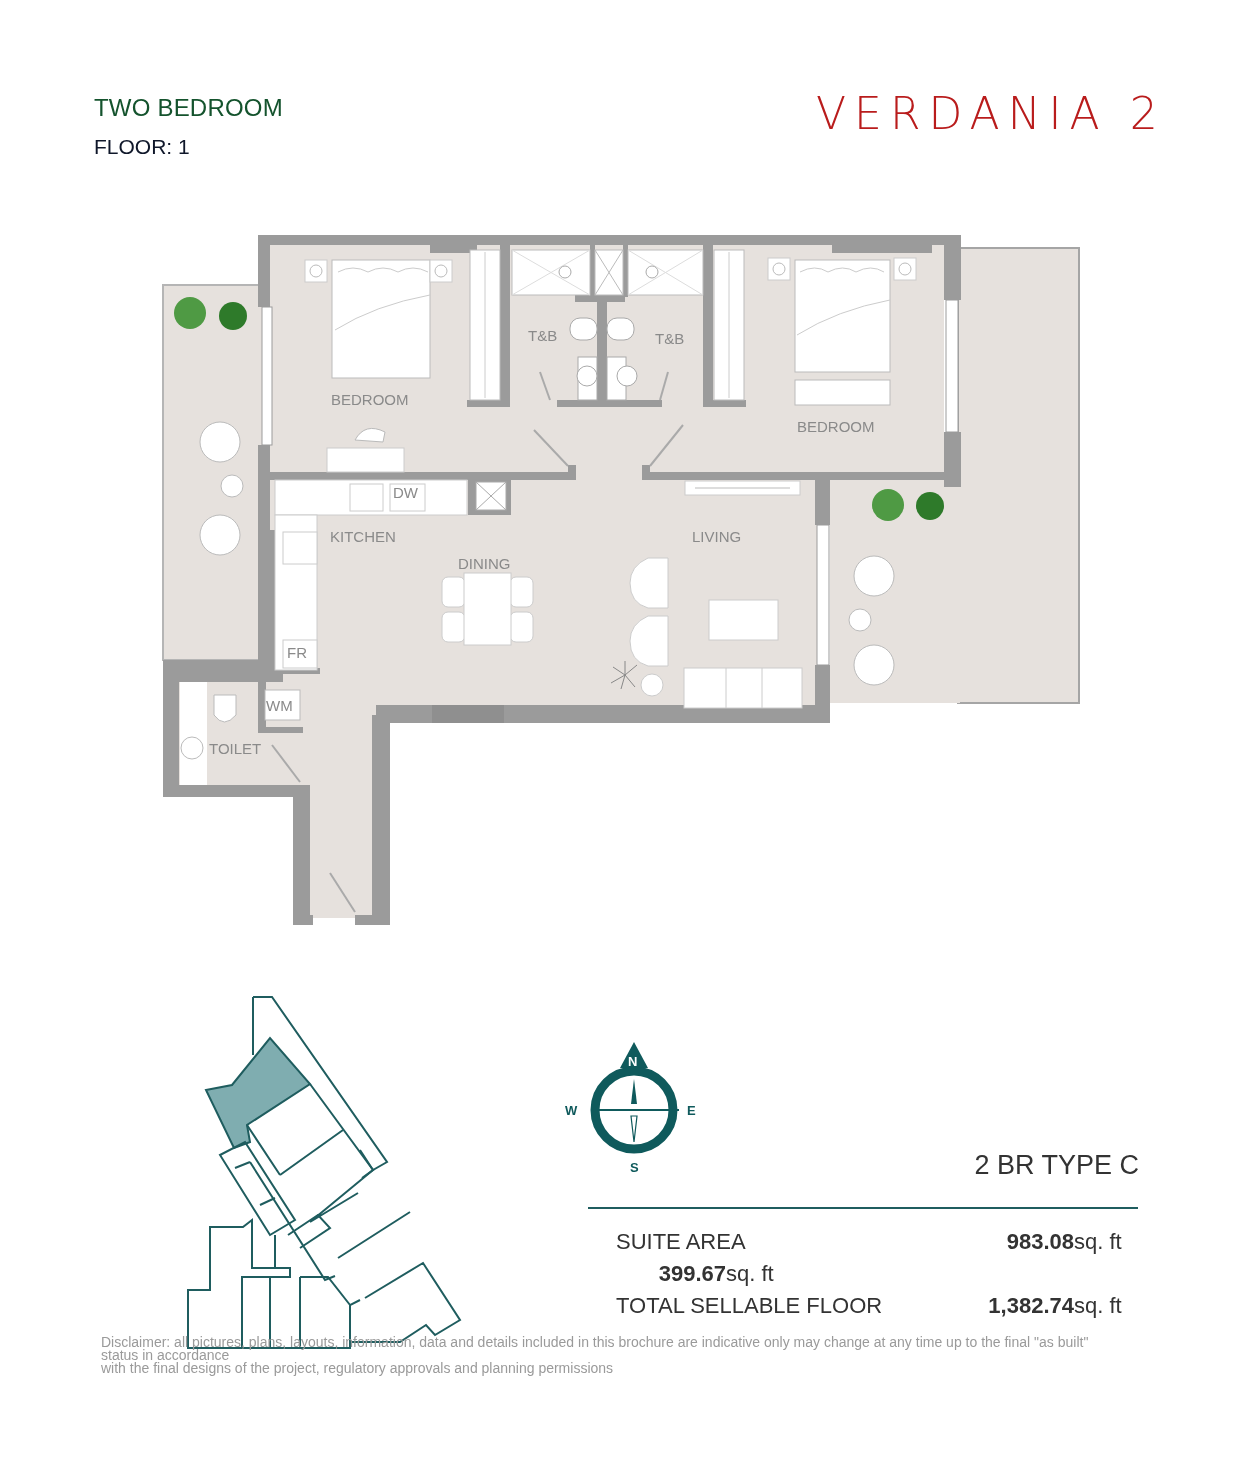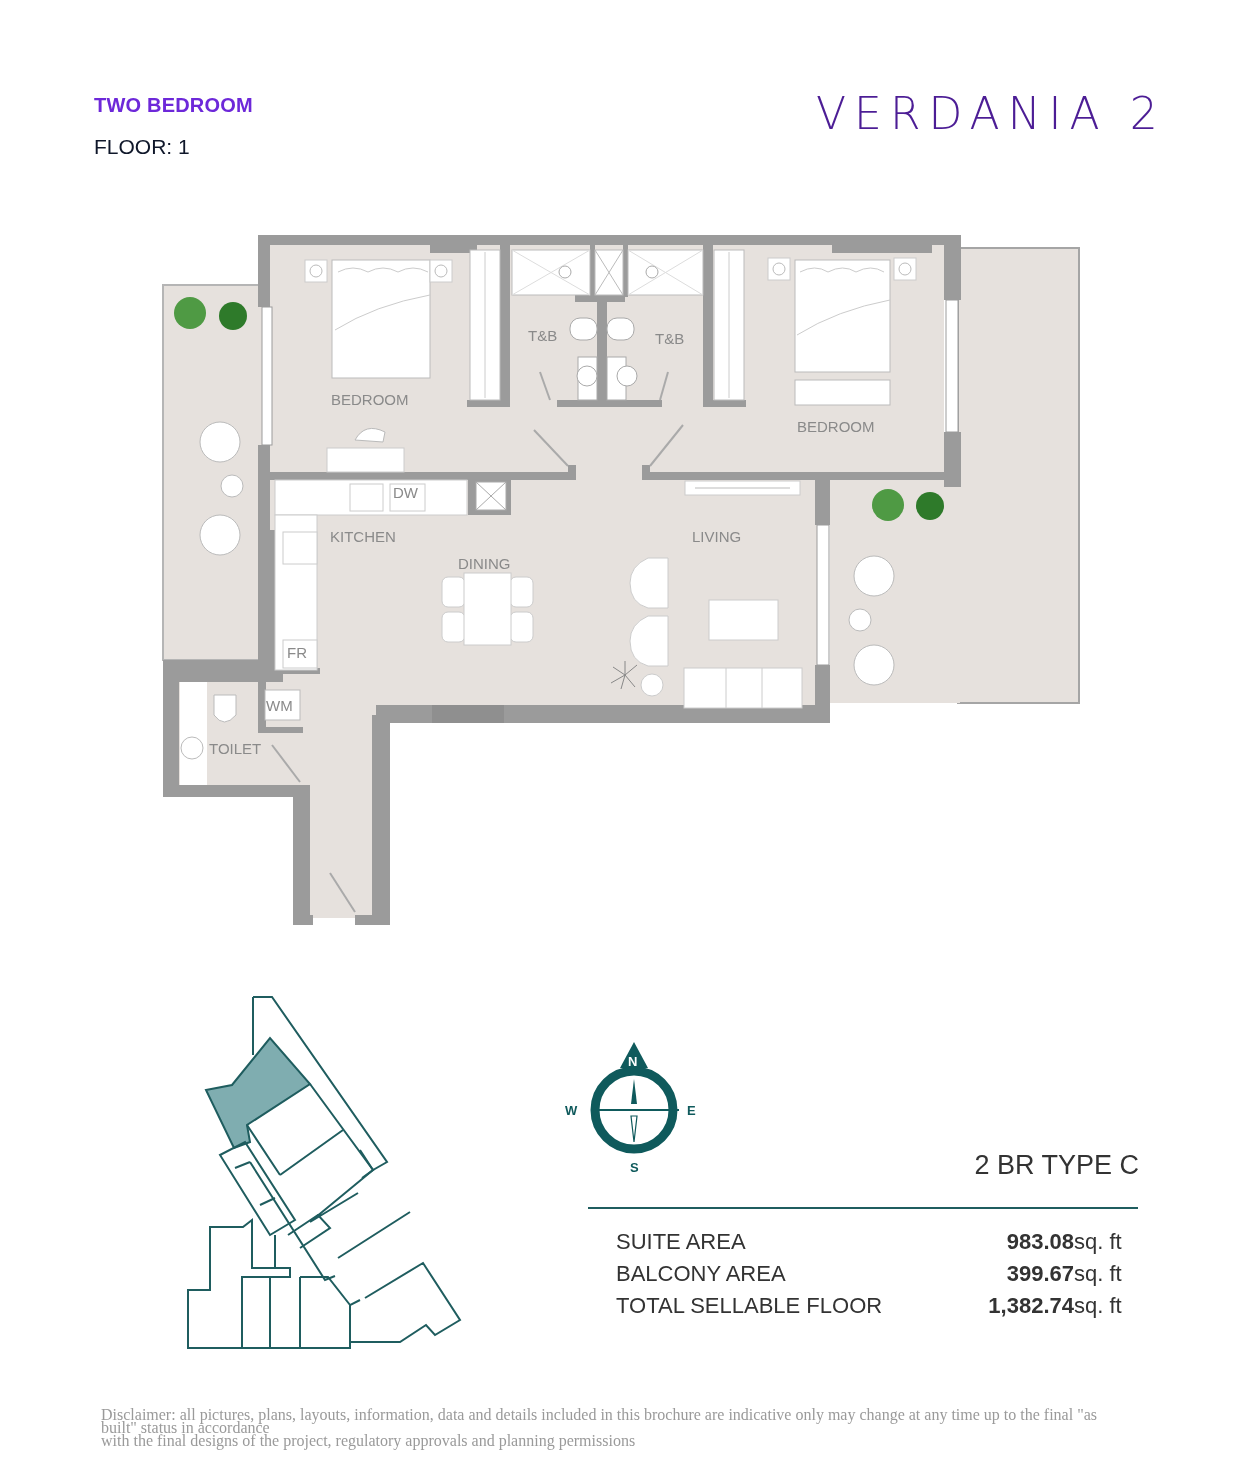--- a/index.html
+++ b/index.html
@@ -1,29 +1,29 @@
 <!DOCTYPE html>
 <html><head>
 <meta charset="utf-8">
 <style>
   * { box-sizing: border-box; margin: 0; padding: 0; }
   html, body { width: 1241px; height: 1477px; background: #ffffff; overflow: hidden; }
   body { position: relative; font-family: "Liberation Sans", sans-serif; color: #333; }
-  .unit-title { position: absolute; left: 94px; top: 94px; font-size: 20px; font-weight: bold; color: #6d28d9; letter-spacing: 0.2px; }
+  .unit-title { position: absolute; left: 94px; top: 94px; font-size: 24px; font-weight: normal; color: #14532d; letter-spacing: 0.2px; }
   .floor-label { position: absolute; left: 94px; top: 135px; font-size: 21px; color: #0f172a; }
-  .brand { position: absolute; left: 816px; top: 88px; font-size: 44px; font-weight: normal; color: #4c1d95; letter-spacing: 8px; font-family: "DejaVu Sans", sans-serif; font-weight: 200; }
+  .brand { position: absolute; left: 816px; top: 88px; font-size: 44px; font-weight: normal; color: #b91c1c; letter-spacing: 8px; font-family: "DejaVu Sans", sans-serif; font-weight: 200; }
   .plan { position: absolute; left: 0; top: 0; }
   .type-label { position: absolute; right: 102px; top: 1150px; font-size: 27px; color: #333; }
   .rule { position: absolute; left: 588px; top: 1207px; width: 550px; height: 2px; background: #1f5d5f; }
   .areas { position: absolute; left: 588px; top: 1226px; width: 552px; }
   .area-row { display: flex; height: 32px; align-items: center; font-size: 22px; color: #333; margin-left: 28px; }
   .area-label { flex: 1; }
   .area-value { width: 110px; font-weight: bold; text-align: right; }
   .area-unit { width: 66px; text-align: left; }
-  .disclaimer { position: absolute; left: 101px; top: 1408px; width: 1000px; font-size: 16px; line-height: 13px; color: #9a9a9a; font-family: Liberation Serif, serif; }
+  .disclaimer { position: absolute; left: 101px; top: 1336px; width: 1000px; font-size: 14px; line-height: 13px; color: #9a9a9a; }
   .room-label { font-family: "Liberation Sans", sans-serif; font-size: 15px; fill: #8a8a8a; }
   .appl-label { font-family: "Liberation Sans", sans-serif; font-size: 15px; fill: #8a8a8a; }
   .compass-letter { font-family: "Liberation Sans", sans-serif; font-size: 13px; font-weight: bold; fill: #0f5a5c; }
 </style>
 </head>
 <body>
 
 <div class="unit-title">TWO BEDROOM</div>
 <div class="floor-label">FLOOR: 1</div>
 <div class="brand">VERDANIA 2</div>
@@ -278,21 +278,20 @@
 <div class="type-label">2 BR TYPE C</div>
 <div class="rule"></div>
 
 <div class="areas">
   <div class="area-row">
     <span class="area-label">SUITE AREA</span>
     <span class="area-value">983.08</span>
     <span class="area-unit">sq. ft</span>
   </div>
   <div class="area-row">
-    <span class="area-label">BALCONY AREA</span>
     <span class="area-value">399.67</span>
     <span class="area-unit">sq. ft</span>
   </div>
   <div class="area-row">
     <span class="area-label">TOTAL SELLABLE FLOOR</span>
     <span class="area-value">1,382.74</span>
     <span class="area-unit">sq. ft</span>
   </div>
 </div>
 

